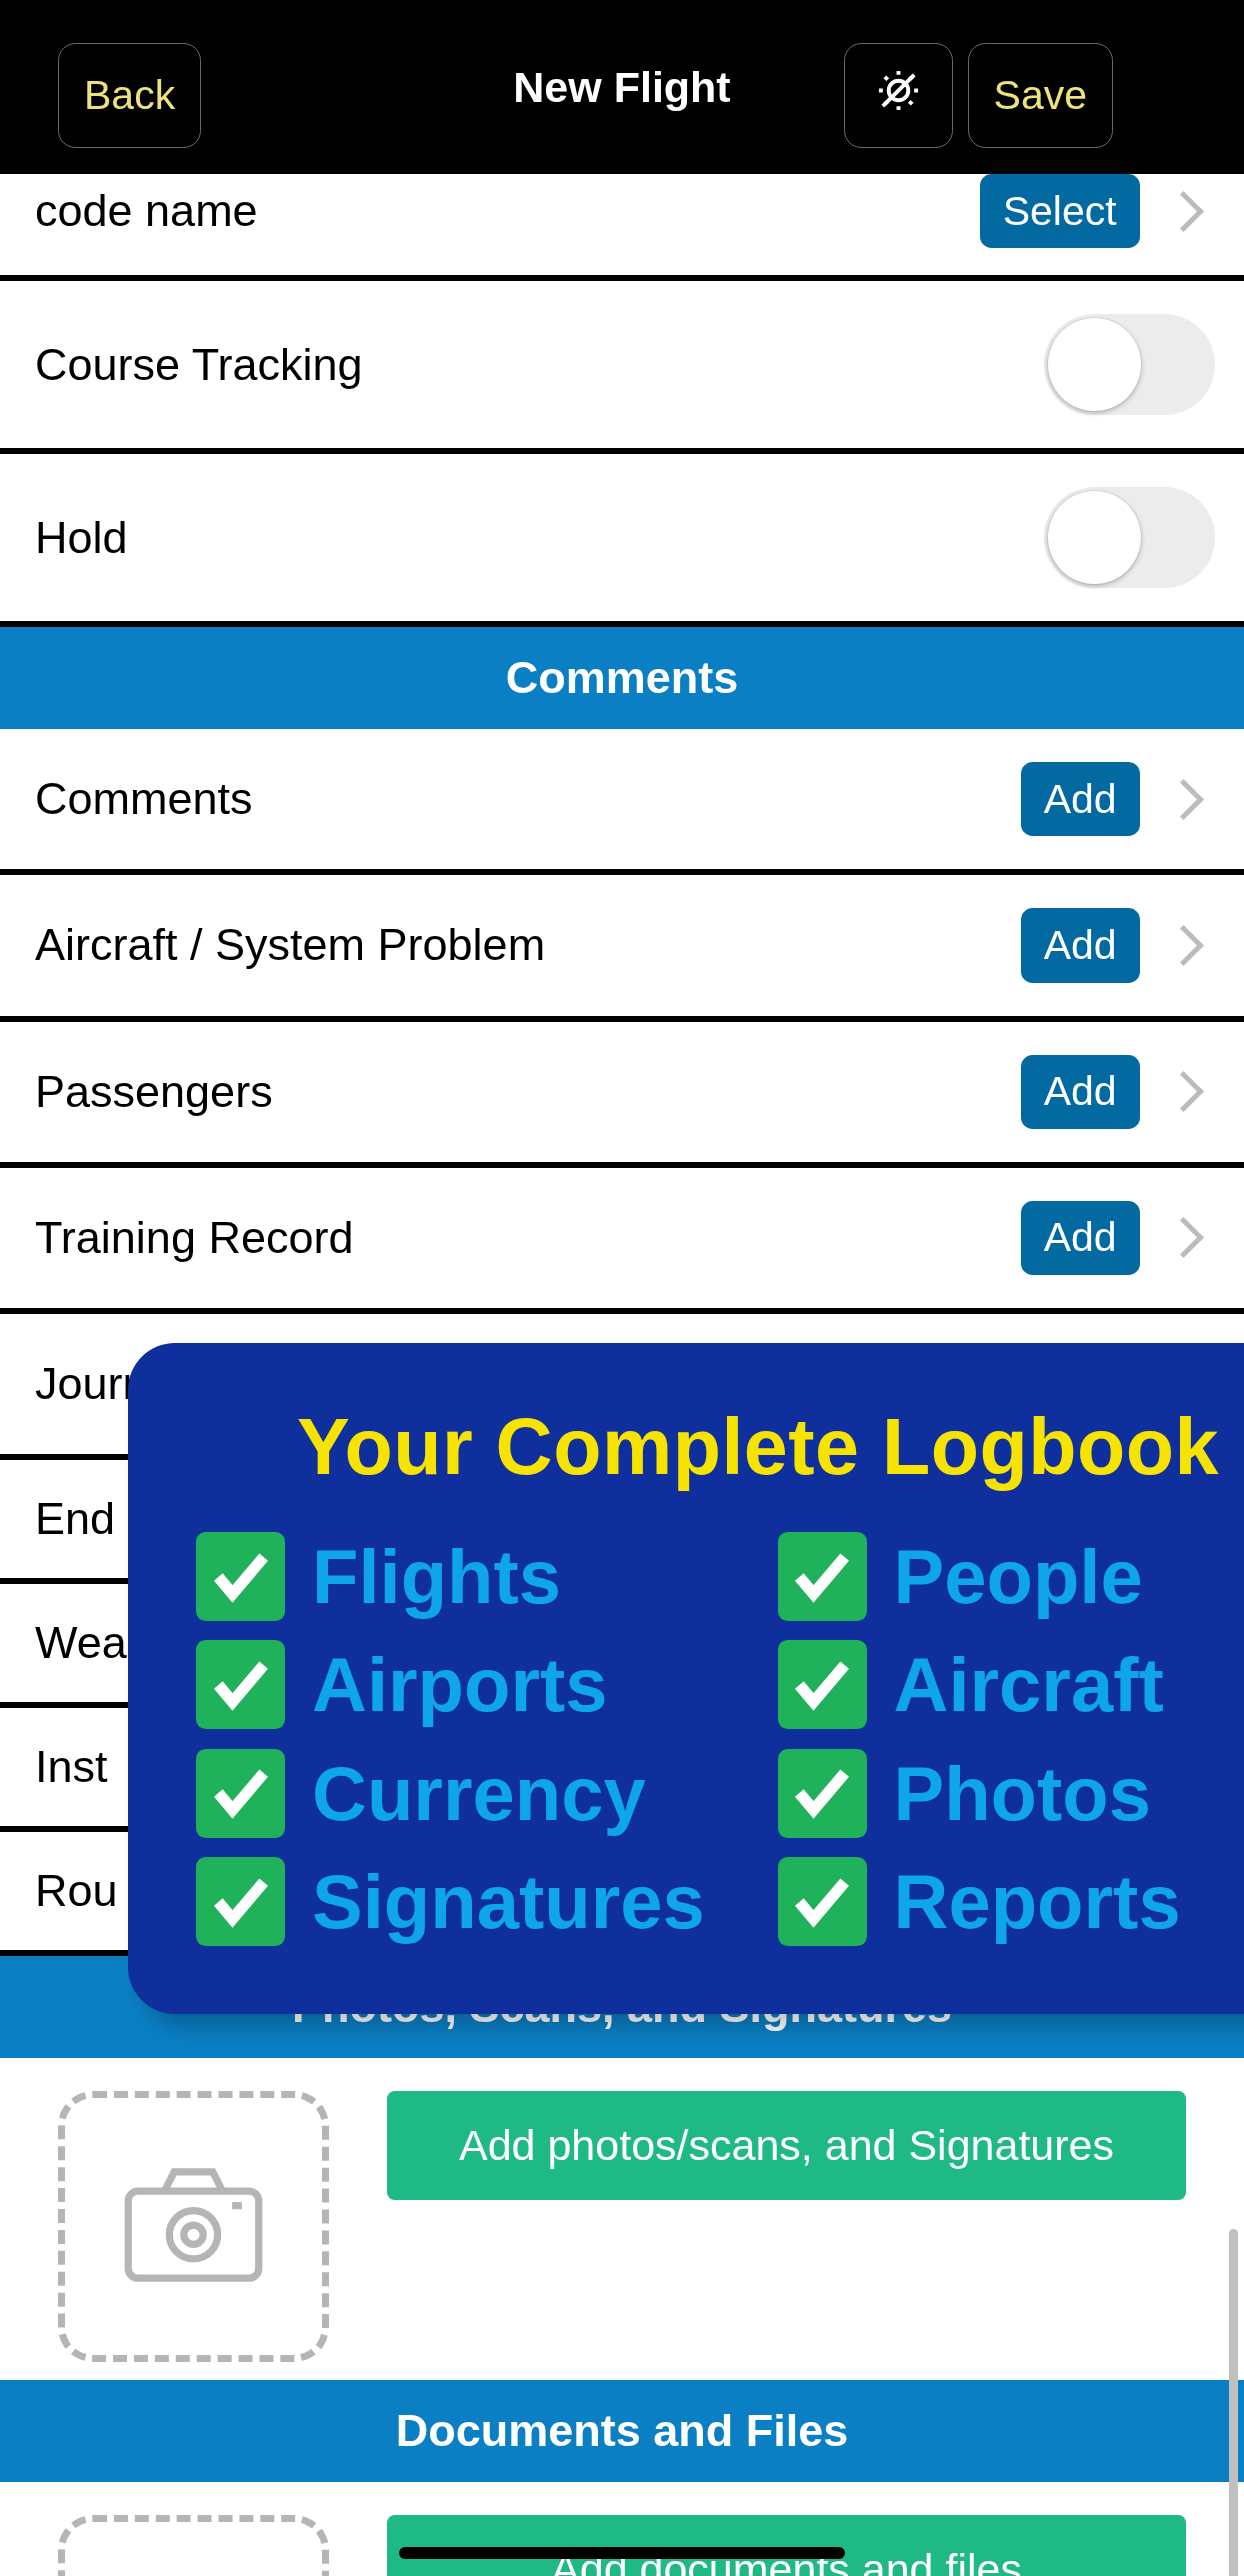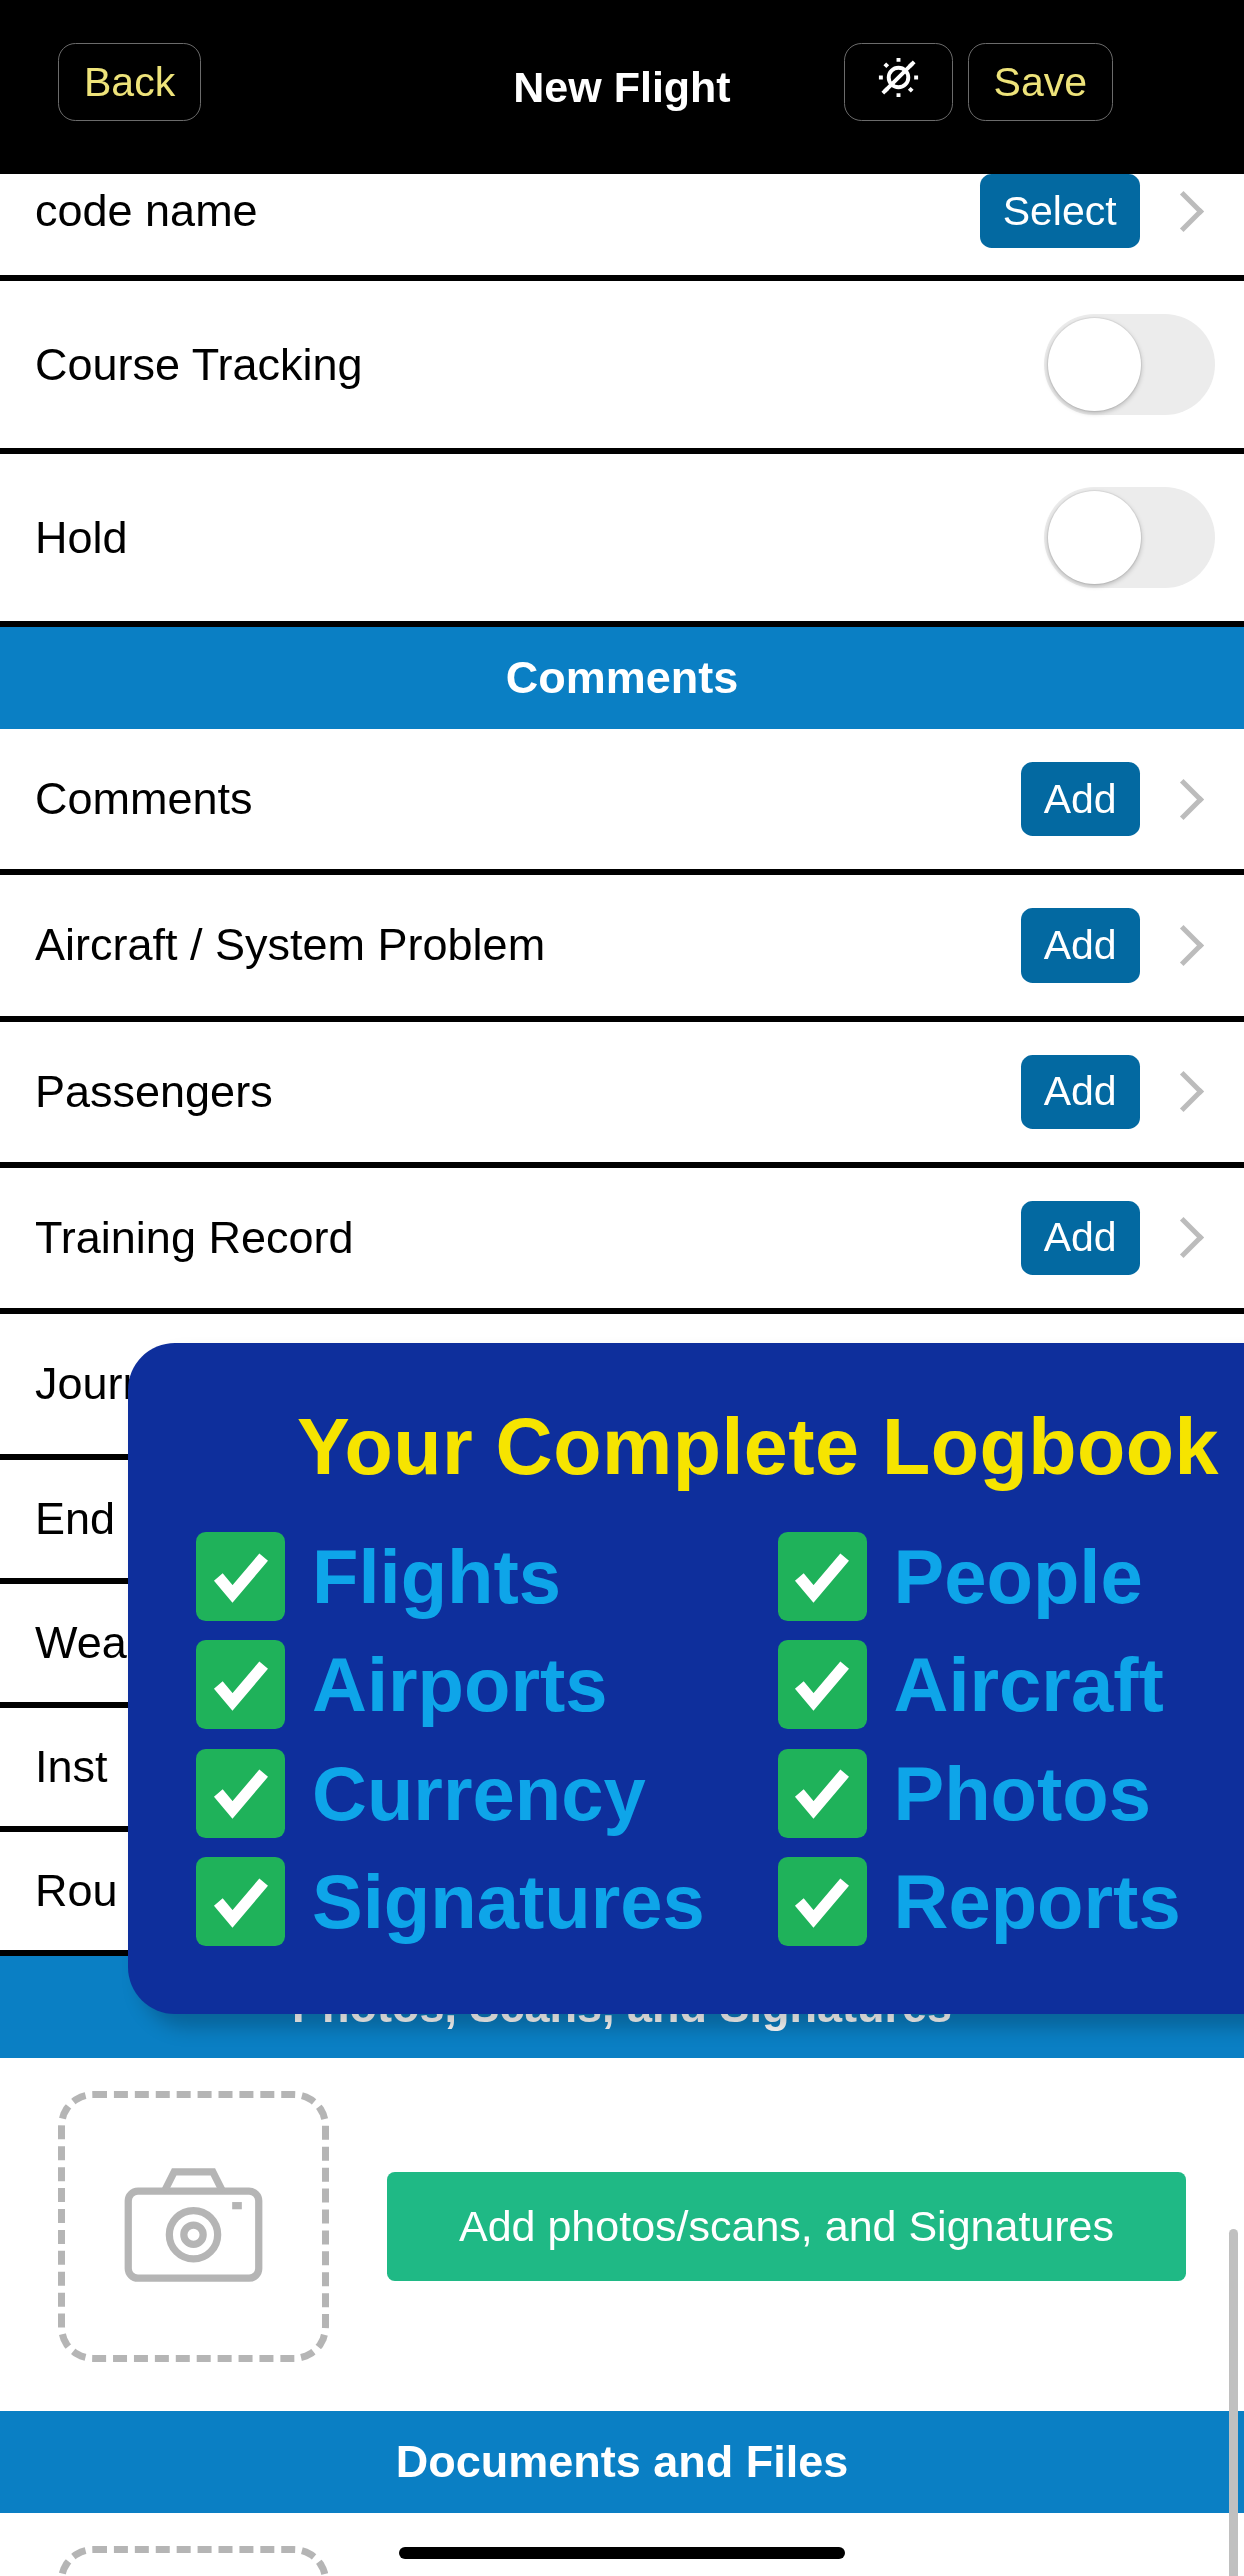--- a/index.html
+++ b/index.html
@@ -1,37 +1,37 @@
 <!DOCTYPE html>
 <html><head>
 <meta charset="utf-8">
 <style>
   * { box-sizing: border-box; margin: 0; padding: 0; }
   html, body { width: 1244px; height: 2576px; font-family: -apple-system, Helvetica, Arial, sans-serif; background:#fff; }
   
   .header { position:relative; width:100%; height:174px; background:#000; display:flex; align-items:center; justify-content:center; }
   .header-title { color:#fff; font-size:43px; font-weight:600; }
-  .hbtn { position:absolute; top:43px; height:78px; border:1.9px solid #6b6b6b; border-radius:17.4px; background:#000; color:#eee37a; font-size:41px; padding:0 25px; display:flex; align-items:center; justify-content:center; }
+  .hbtn { position:absolute; top:43px; height:105px; border:1.9px solid #6b6b6b; border-radius:17.4px; background:#000; color:#eee37a; font-size:41px; padding:0 25px; display:flex; align-items:center; justify-content:center; }
   .hbtn.back { left:58px; }
   .hbtn.dark { right:291px; width:109px; padding:0; }
   .hbtn.save { right:131px; }
   
   .content { position:relative; width:100%; }
   .row { position:relative; width:100%; border-bottom:6px solid #000000; padding:33px 29px 33px 35px; display:flex; align-items:center; justify-content:space-between; font-size:45px; color:#000; }
   .row.first { padding-top:0; padding-bottom:27px; }
   .row .label { flex:1; }
   .greenbtn { background:#0369a1; color:#fff; font-size:41px; border-radius:11.6px; padding:13.6px 23px; border:none; }
   .chev { width:29px; height:29px; border-right:5.8px solid #bcbcbc; border-top:5.8px solid #bcbcbc; transform:rotate(45deg); margin-left:29px; margin-right:17.4px; flex:0 0 auto; }
   
   .toggle { width:171px; height:101px; border-radius:58px; background:#ececec; position:relative; }
   .toggle .knob { position:absolute; left:3.9px; top:3.9px; width:93px; height:93px; border-radius:50%; background:#fff; box-shadow:0 1.9px 5.8px rgba(0,0,0,.25), 0 0 0 1px #e0e0e0; }
   
   .section { background:#0a7fc4; color:#fff; text-align:center; font-size:45px; font-weight:700; padding:25px 0; }
   
-  .addblock { display:flex; align-items:center; padding:33px 58px 49px 58px; }
+  .addblock { display:flex; align-items:flex-start; padding:33px 58px 18px 58px; }
   .dashbox { width:271px; height:271px; border:7.8px dashed #b5b5b5; border-radius:35px; display:flex; align-items:center; justify-content:center; flex:0 0 auto; }
   .wideaction { flex:1; margin-left:58px; background:#1fb985; color:#fff; font-size:43px; border:none; border-radius:7.8px; height:109px; }
   
   .overlay { position:absolute; left:128px; top:1343px; width:1260px; max-width:none; }
   .card { width:1260px; background:#0e2f9c; border-radius:47px; padding:58px 68px 68px 68px; box-shadow:13.6px 13.6px 19.4px rgba(0,0,0,.22); }
   .card-title { color:#f6e400; font-size:79px; font-weight:800; text-align:center; margin-bottom:39px; letter-spacing:0.5px; }
   .features { display:grid; grid-template-columns:1fr 1fr; column-gap:39px; row-gap:19.4px; }
   .feat { display:flex; align-items:center; gap:27px; color:#0ea5e9; font-size:76px; font-weight:700; white-space:nowrap; }
   .chkbox { width:89px; height:89px; background:#1fb25a; border-radius:9.7px; display:flex; align-items:center; justify-content:center; flex:0 0 auto; }
   .chkbox svg { width:68px; height:68px; }

